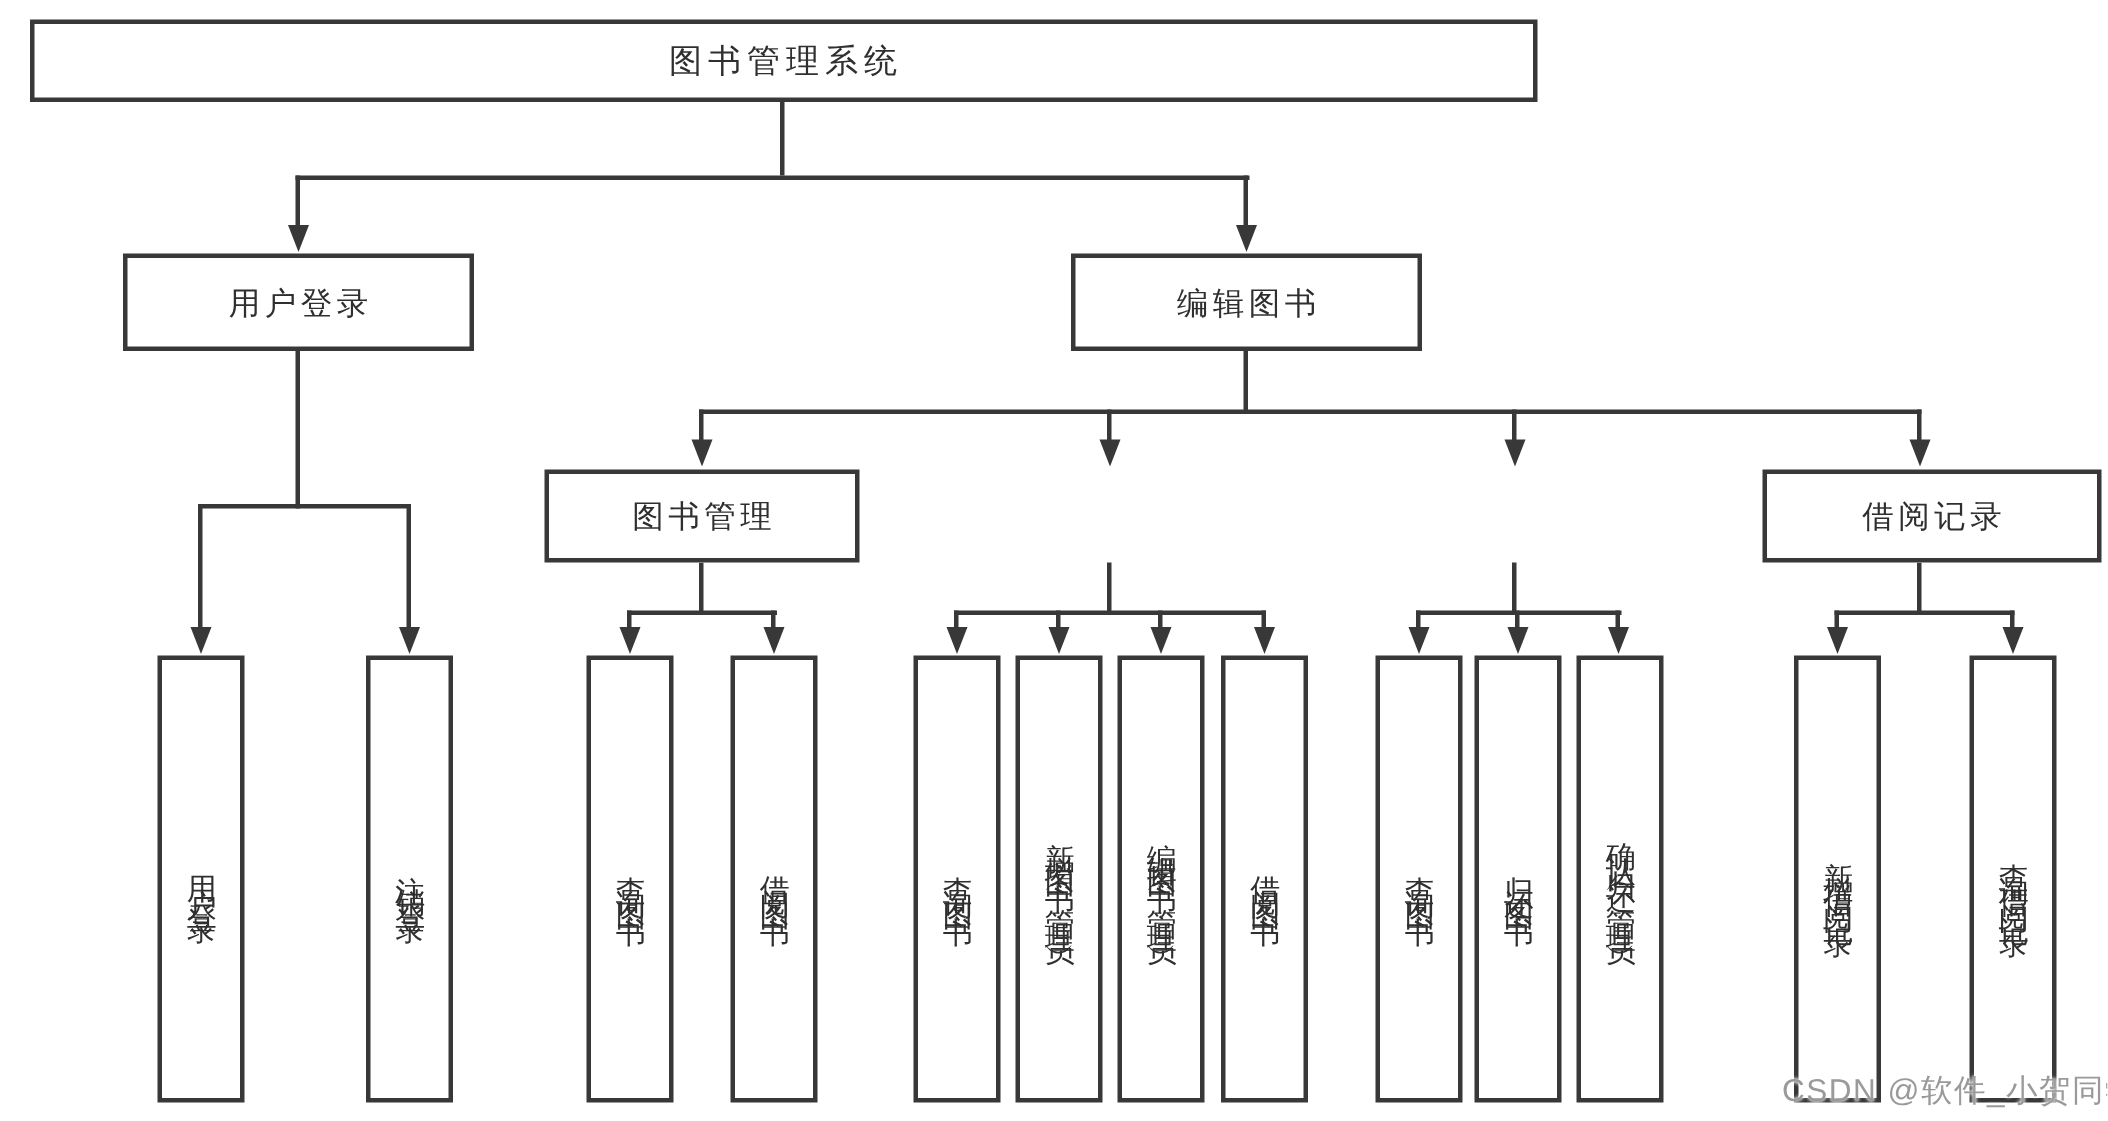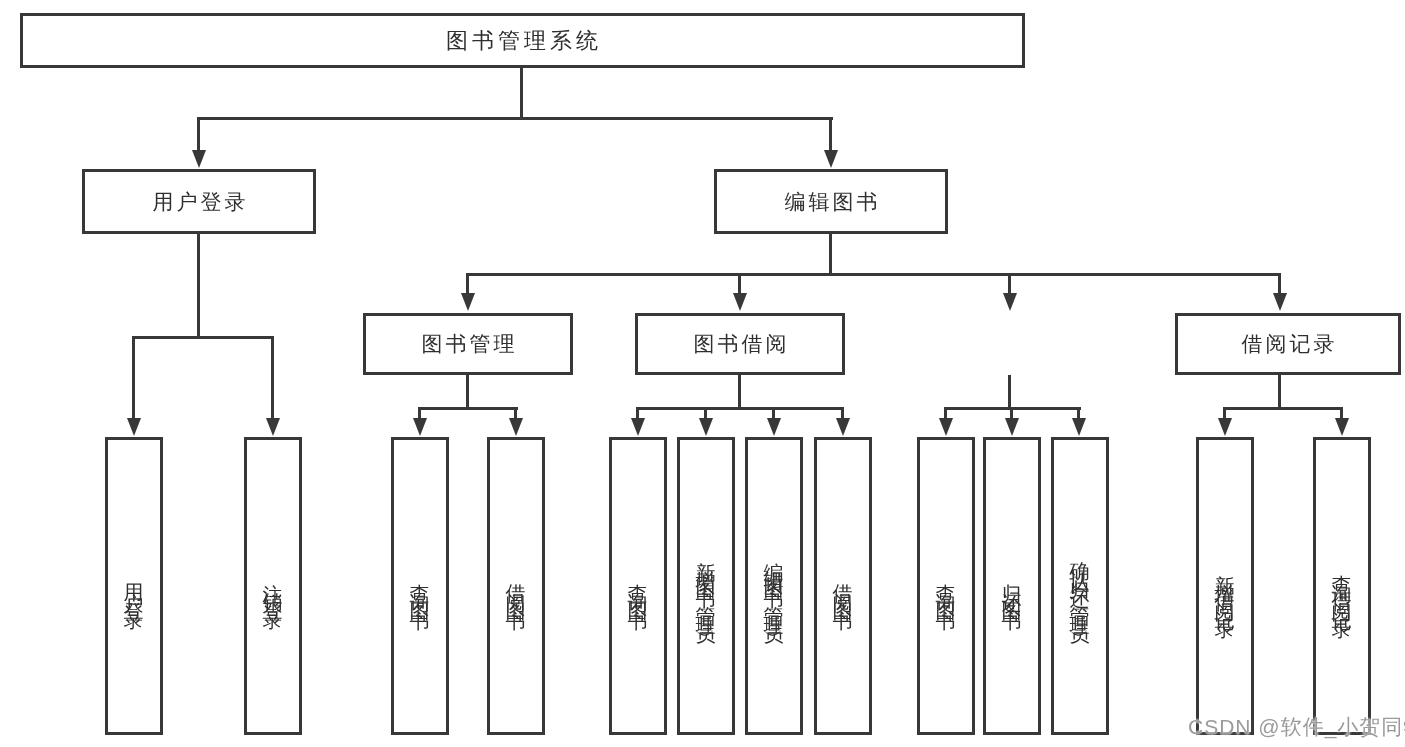--- a/index.html
+++ b/index.html
@@ -108,21 +108,20 @@
   <i class="ah" style="left:1335px;top:418px"></i>
 
   <div class="box title" style="left:20px;top:13px;width:1005px;height:55px">图书管理系统</div>
 
   <div class="box" style="left:82px;top:169px;width:234px;height:65px">用户登录</div>
 
   <div class="box" style="left:714px;top:169px;width:234px;height:65px">编辑图书</div>
 
   <div class="box" style="left:363px;top:313px;width:210px;height:62px">图书管理</div>
 
-  <div class="box" style="left:635px;top:313px;width:210px;height:62px">图书借阅</div>
 
 
   <div class="box" style="left:1175px;top:313px;width:226px;height:62px">借阅记录</div>
 
   <div class="box vbox" style="left:105px;top:437px;width:58px;height:298px">用户登录</div>
 
   <div class="box vbox" style="left:244px;top:437px;width:58px;height:298px">注销登录</div>
 
   <div class="box vbox" style="left:391px;top:437px;width:58px;height:298px">查询图书</div>
 

